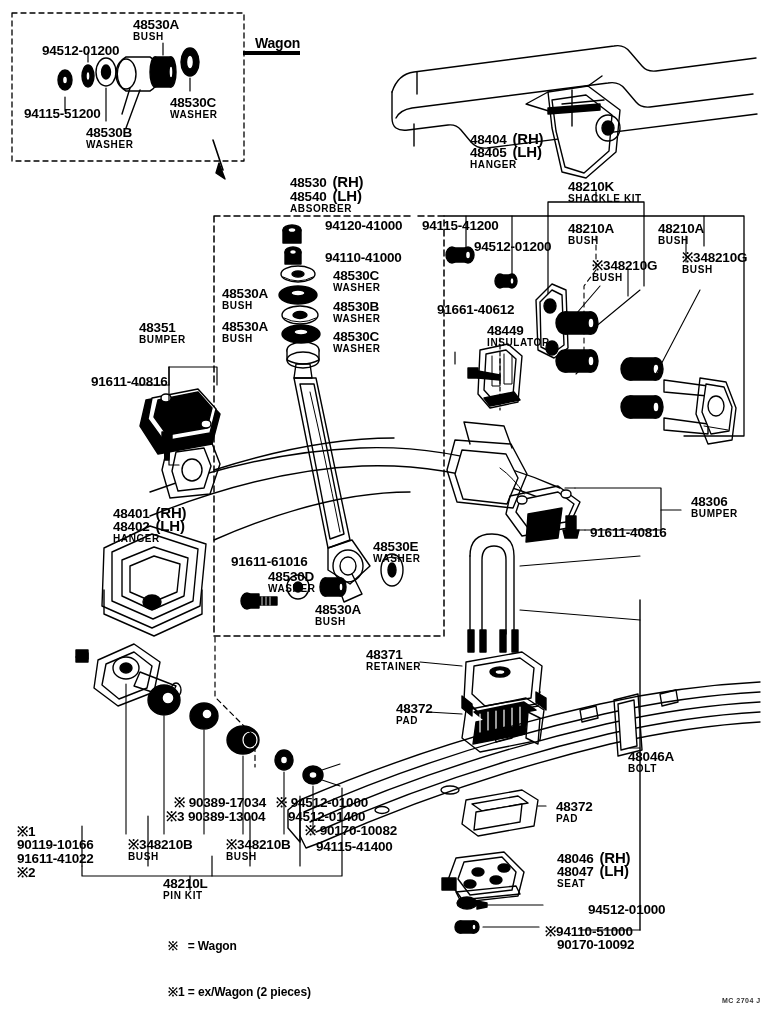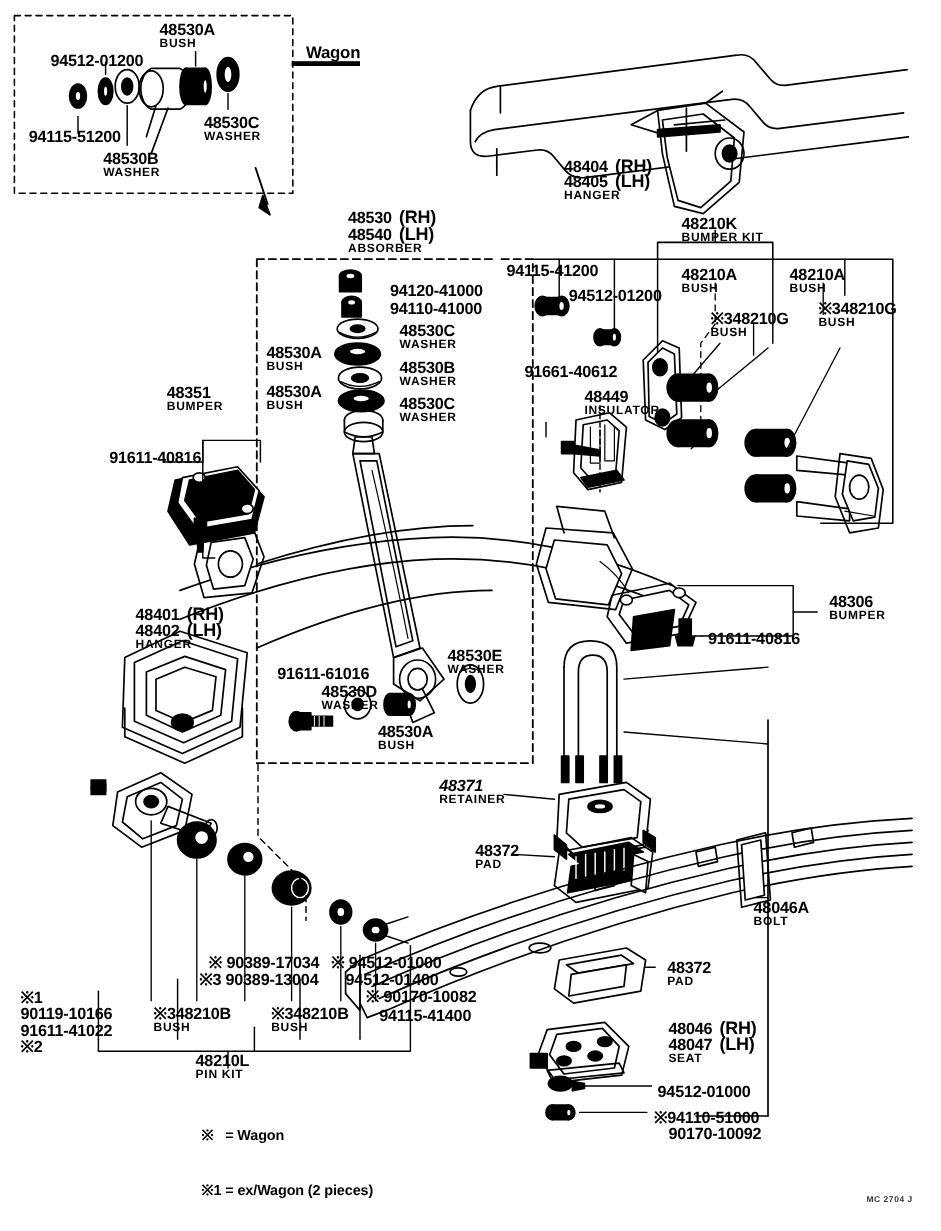--- a/index.html
+++ b/index.html
@@ -349,55 +349,55 @@
 <div id="inset-labels">
       <div class="lbl" style="left: 42px; top: 44px;"><div style="display: flex; align-items: baseline; gap: 6px;"><span class="pn">94512-01200</span></div></div>
       <div class="lbl" style="left: 133px; top: 18px;"><div style="display: flex; align-items: baseline; gap: 6px;"><span class="pn">48530A</span></div><div class="sub">BUSH</div></div>
       <div class="lbl" style="left: 170px; top: 96px;"><div style="display: flex; align-items: baseline; gap: 6px;"><span class="pn">48530C</span></div><div class="sub">WASHER</div></div>
       <div class="lbl" style="left: 24px; top: 107px;"><div style="display: flex; align-items: baseline; gap: 6px;"><span class="pn">94115-51200</span></div></div>
       <div class="lbl" style="left: 86px; top: 126px;"><div style="display: flex; align-items: baseline; gap: 6px;"><span class="pn">48530B</span></div><div class="sub">WASHER</div></div>
     </div>
 <div id="main-labels">
       <div class="lbl" style="left: 470px; top: 131px;"><div style="display: flex; align-items: baseline; gap: 6px;"><span class="pn">48404</span><span class="side">(RH)</span></div></div>
       <div class="lbl" style="left: 470px; top: 144px;"><div style="display: flex; align-items: baseline; gap: 6px;"><span class="pn">48405</span><span class="side">(LH)</span></div><div class="sub">HANGER</div></div>
-      <div class="lbl" style="left: 568px; top: 180px;"><div style="display: flex; align-items: baseline; gap: 6px;"><span class="pn">48210K</span></div><div class="sub">BUMPER KIT</div></div>
+      <div class="lbl" style="left: 568px; top: 180px;"><div style="display: flex; align-items: baseline; gap: 6px;"><span class="pn">48210K</span></div><div class="sub">SHACKLE KIT</div></div>
       <div class="lbl" style="left: 290px; top: 174px;"><div style="display: flex; align-items: baseline; gap: 6px;"><span class="pn">48530</span><span class="side">(RH)</span></div></div>
       <div class="lbl" style="left: 290px; top: 188px;"><div style="display: flex; align-items: baseline; gap: 6px;"><span class="pn">48540</span><span class="side">(LH)</span></div><div class="sub">ABSORBER</div></div>
       <div class="lbl" style="left: 422px; top: 219px;"><div style="display: flex; align-items: baseline; gap: 6px;"><span class="pn">94115-41200</span></div></div>
       <div class="lbl" style="left: 474px; top: 240px;"><div style="display: flex; align-items: baseline; gap: 6px;"><span class="pn">94512-01200</span></div></div>
       <div class="lbl" style="left: 568px; top: 222px;"><div style="display: flex; align-items: baseline; gap: 6px;"><span class="pn">48210A</span></div><div class="sub">BUSH</div></div>
       <div class="lbl" style="left: 658px; top: 222px;"><div style="display: flex; align-items: baseline; gap: 6px;"><span class="pn">48210A</span></div><div class="sub">BUSH</div></div>
-      <div class="lbl" style="left: 325px; top: 236px;"><div style="display: flex; align-items: baseline; gap: 6px;"><span class="pn">94120-41000</span></div></div>
+      <div class="lbl" style="left: 325px; top: 219px;"><div style="display: flex; align-items: baseline; gap: 6px;"><span class="pn">94120-41000</span></div></div>
       <div class="lbl" style="left: 325px; top: 251px;"><div style="display: flex; align-items: flex-start; gap: 6px;"><span class="pn">94110-41000</span></div></div>
       <div class="lbl" style="left: 592px; top: 259px;"><div style="display: flex; align-items: baseline; gap: 6px;"><span class="pn">※348210G</span></div><div class="sub">BUSH</div></div>
       <div class="lbl" style="left: 682px; top: 251px;"><div style="display: flex; align-items: baseline; gap: 6px;"><span class="pn">※348210G</span></div><div class="sub">BUSH</div></div>
       <div class="lbl" style="left: 333px; top: 269px;"><div style="display: flex; align-items: baseline; gap: 6px;"><span class="pn">48530C</span></div><div class="sub">WASHER</div></div>
       <div class="lbl" style="left: 222px; top: 287px;"><div style="display: flex; align-items: baseline; gap: 6px;"><span class="pn">48530A</span></div><div class="sub">BUSH</div></div>
       <div class="lbl" style="left: 333px; top: 300px;"><div style="display: flex; align-items: baseline; gap: 6px;"><span class="pn">48530B</span></div><div class="sub">WASHER</div></div>
       <div class="lbl" style="left: 437px; top: 303px;"><div style="display: flex; align-items: baseline; gap: 6px;"><span class="pn">91661-40612</span></div></div>
       <div class="lbl" style="left: 222px; top: 320px;"><div style="display: flex; align-items: baseline; gap: 6px;"><span class="pn">48530A</span></div><div class="sub">BUSH</div></div>
       <div class="lbl" style="left: 333px; top: 330px;"><div style="display: flex; align-items: baseline; gap: 6px;"><span class="pn">48530C</span></div><div class="sub">WASHER</div></div>
       <div class="lbl" style="left: 487px; top: 324px;"><div style="display: flex; align-items: baseline; gap: 6px;"><span class="pn">48449</span></div><div class="sub">INSULATOR</div></div>
       <div class="lbl" style="left: 139px; top: 321px;"><div style="display: flex; align-items: baseline; gap: 6px;"><span class="pn">48351</span></div><div class="sub">BUMPER</div></div>
       <div class="lbl" style="left: 91px; top: 375px;"><div style="display: flex; align-items: baseline; gap: 6px;"><span class="pn">91611-40816</span></div></div>
       <div class="lbl" style="left: 691px; top: 495px;"><div style="display: flex; align-items: baseline; gap: 6px;"><span class="pn">48306</span></div><div class="sub">BUMPER</div></div>
       <div class="lbl" style="left: 590px; top: 526px;"><div style="display: flex; align-items: baseline; gap: 6px;"><span class="pn">91611-40816</span></div></div>
       <div class="lbl" style="left: 113px; top: 505px;"><div style="display: flex; align-items: baseline; gap: 6px;"><span class="pn">48401</span><span class="side">(RH)</span></div></div>
       <div class="lbl" style="left: 113px; top: 518px;"><div style="display: flex; align-items: baseline; gap: 6px;"><span class="pn">48402</span><span class="side">(LH)</span></div><div class="sub">HANGER</div></div>
       <div class="lbl" style="left: 373px; top: 540px;"><div style="display: flex; align-items: baseline; gap: 6px;"><span class="pn">48530E</span></div><div class="sub">WASHER</div></div>
       <div class="lbl" style="left: 231px; top: 555px;"><div style="display: flex; align-items: baseline; gap: 6px;"><span class="pn">91611-61016</span></div></div>
       <div class="lbl" style="left: 268px; top: 570px;"><div style="display: flex; align-items: baseline; gap: 6px;"><span class="pn">48530D</span></div><div class="sub">WASHER</div></div>
       <div class="lbl" style="left: 315px; top: 603px;"><div style="display: flex; align-items: baseline; gap: 6px;"><span class="pn">48530A</span></div><div class="sub">BUSH</div></div>
-      <div class="lbl" style="left: 366px; top: 648px;"><div style="display: flex; align-items: flex-start; gap: 6px; font-style: italic;"><span class="pn">48371</span></div><div class="sub">RETAINER</div></div>
+      <div class="lbl" style="left: 366px; top: 648px;"><div style="display: flex; align-items: flex-start; gap: 6px;"><span class="pn">48371</span></div><div class="sub">RETAINER</div></div>
       <div class="lbl" style="left: 396px; top: 702px;"><div style="display: flex; align-items: baseline; gap: 6px;"><span class="pn">48372</span></div><div class="sub">PAD</div></div>
       <div class="lbl" style="left: 556px; top: 800px;"><div style="display: flex; align-items: baseline; gap: 6px;"><span class="pn">48372</span></div><div class="sub">PAD</div></div>
       <div class="lbl" style="left: 628px; top: 750px;"><div style="display: flex; align-items: baseline; gap: 6px;"><span class="pn">48046A</span></div><div class="sub">BOLT</div></div>
       <div class="lbl" style="left: 557px; top: 850px;"><div style="display: flex; align-items: baseline; gap: 6px;"><span class="pn">48046</span><span class="side">(RH)</span></div></div>
       <div class="lbl" style="left: 557px; top: 863px;"><div style="display: flex; align-items: baseline; gap: 6px;"><span class="pn">48047</span><span class="side">(LH)</span></div><div class="sub">SEAT</div></div>
-      <div class="lbl" style="left: 548px; top: 903px;"><div style="display: flex; align-items: center; gap: 6px;"><span class="pn">94512-01000</span></div></div>
+      <div class="lbl" style="left: 548px; top: 903px;"><div style="display: flex; align-items: center; gap: 6px; margin-left: 40px;"><span class="pn">94512-01000</span></div></div>
       <div class="lbl" style="left: 545px; top: 925px;"><div style="display: flex; align-items: baseline; gap: 6px;"><span class="pn">※94110-51000</span></div></div>
       <div class="lbl" style="left: 557px; top: 938px;"><div style="display: flex; align-items: baseline; gap: 6px;"><span class="pn">90170-10092</span></div></div>
       <div class="lbl" style="left: 150px; top: 796px; margin-left: 24px;"><div style="display: flex; align-items: baseline; gap: 6px;"><span class="pn">※ 90389-17034</span></div></div>
       <div class="lbl" style="left: 166px; top: 810px;"><div style="display: flex; align-items: baseline; gap: 6px;"><span class="pn">※3 90389-13004</span></div></div>
       <div class="lbl" style="left: 276px; top: 796px;"><div style="display: flex; align-items: baseline; gap: 6px;"><span class="pn">※ 94512-01000</span></div></div>
       <div class="lbl" style="left: 288px; top: 810px;"><div style="display: flex; align-items: baseline; gap: 6px;"><span class="pn">94512-01400</span></div></div>
       <div class="lbl" style="left: 305px; top: 824px;"><div style="display: flex; align-items: baseline; gap: 6px;"><span class="pn">※ 90170-10082</span></div></div>
       <div class="lbl" style="left: 316px; top: 840px;"><div style="display: flex; align-items: baseline; gap: 6px;"><span class="pn">94115-41400</span></div></div>
       <div class="lbl" style="left: 17px; top: 825px;"><div style="display: flex; align-items: baseline; gap: 6px;"><span class="pn">※1</span></div></div>
       <div class="lbl" style="left: 17px; top: 838px;"><div style="display: flex; align-items: baseline; gap: 6px;"><span class="pn">90119-10166</span></div></div>

